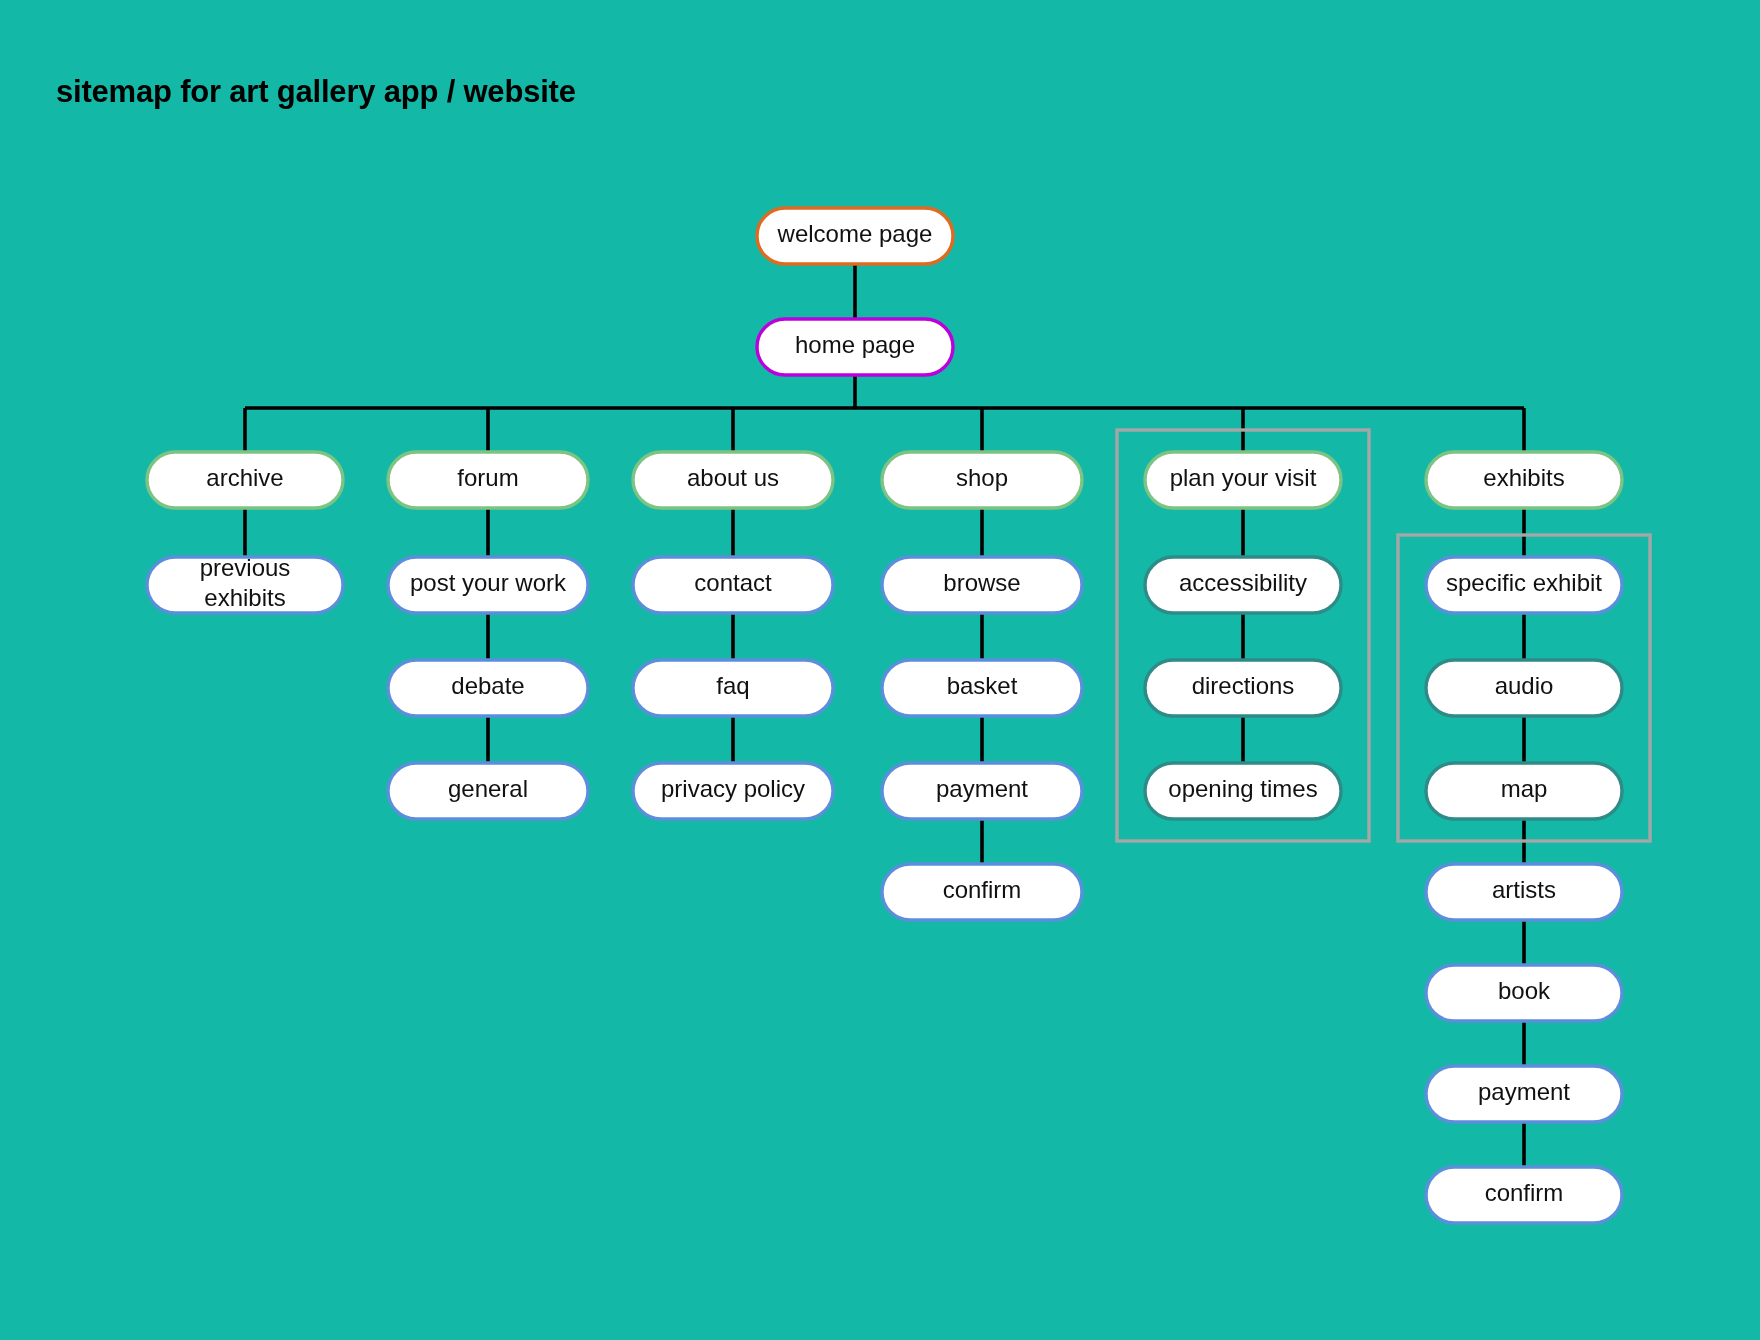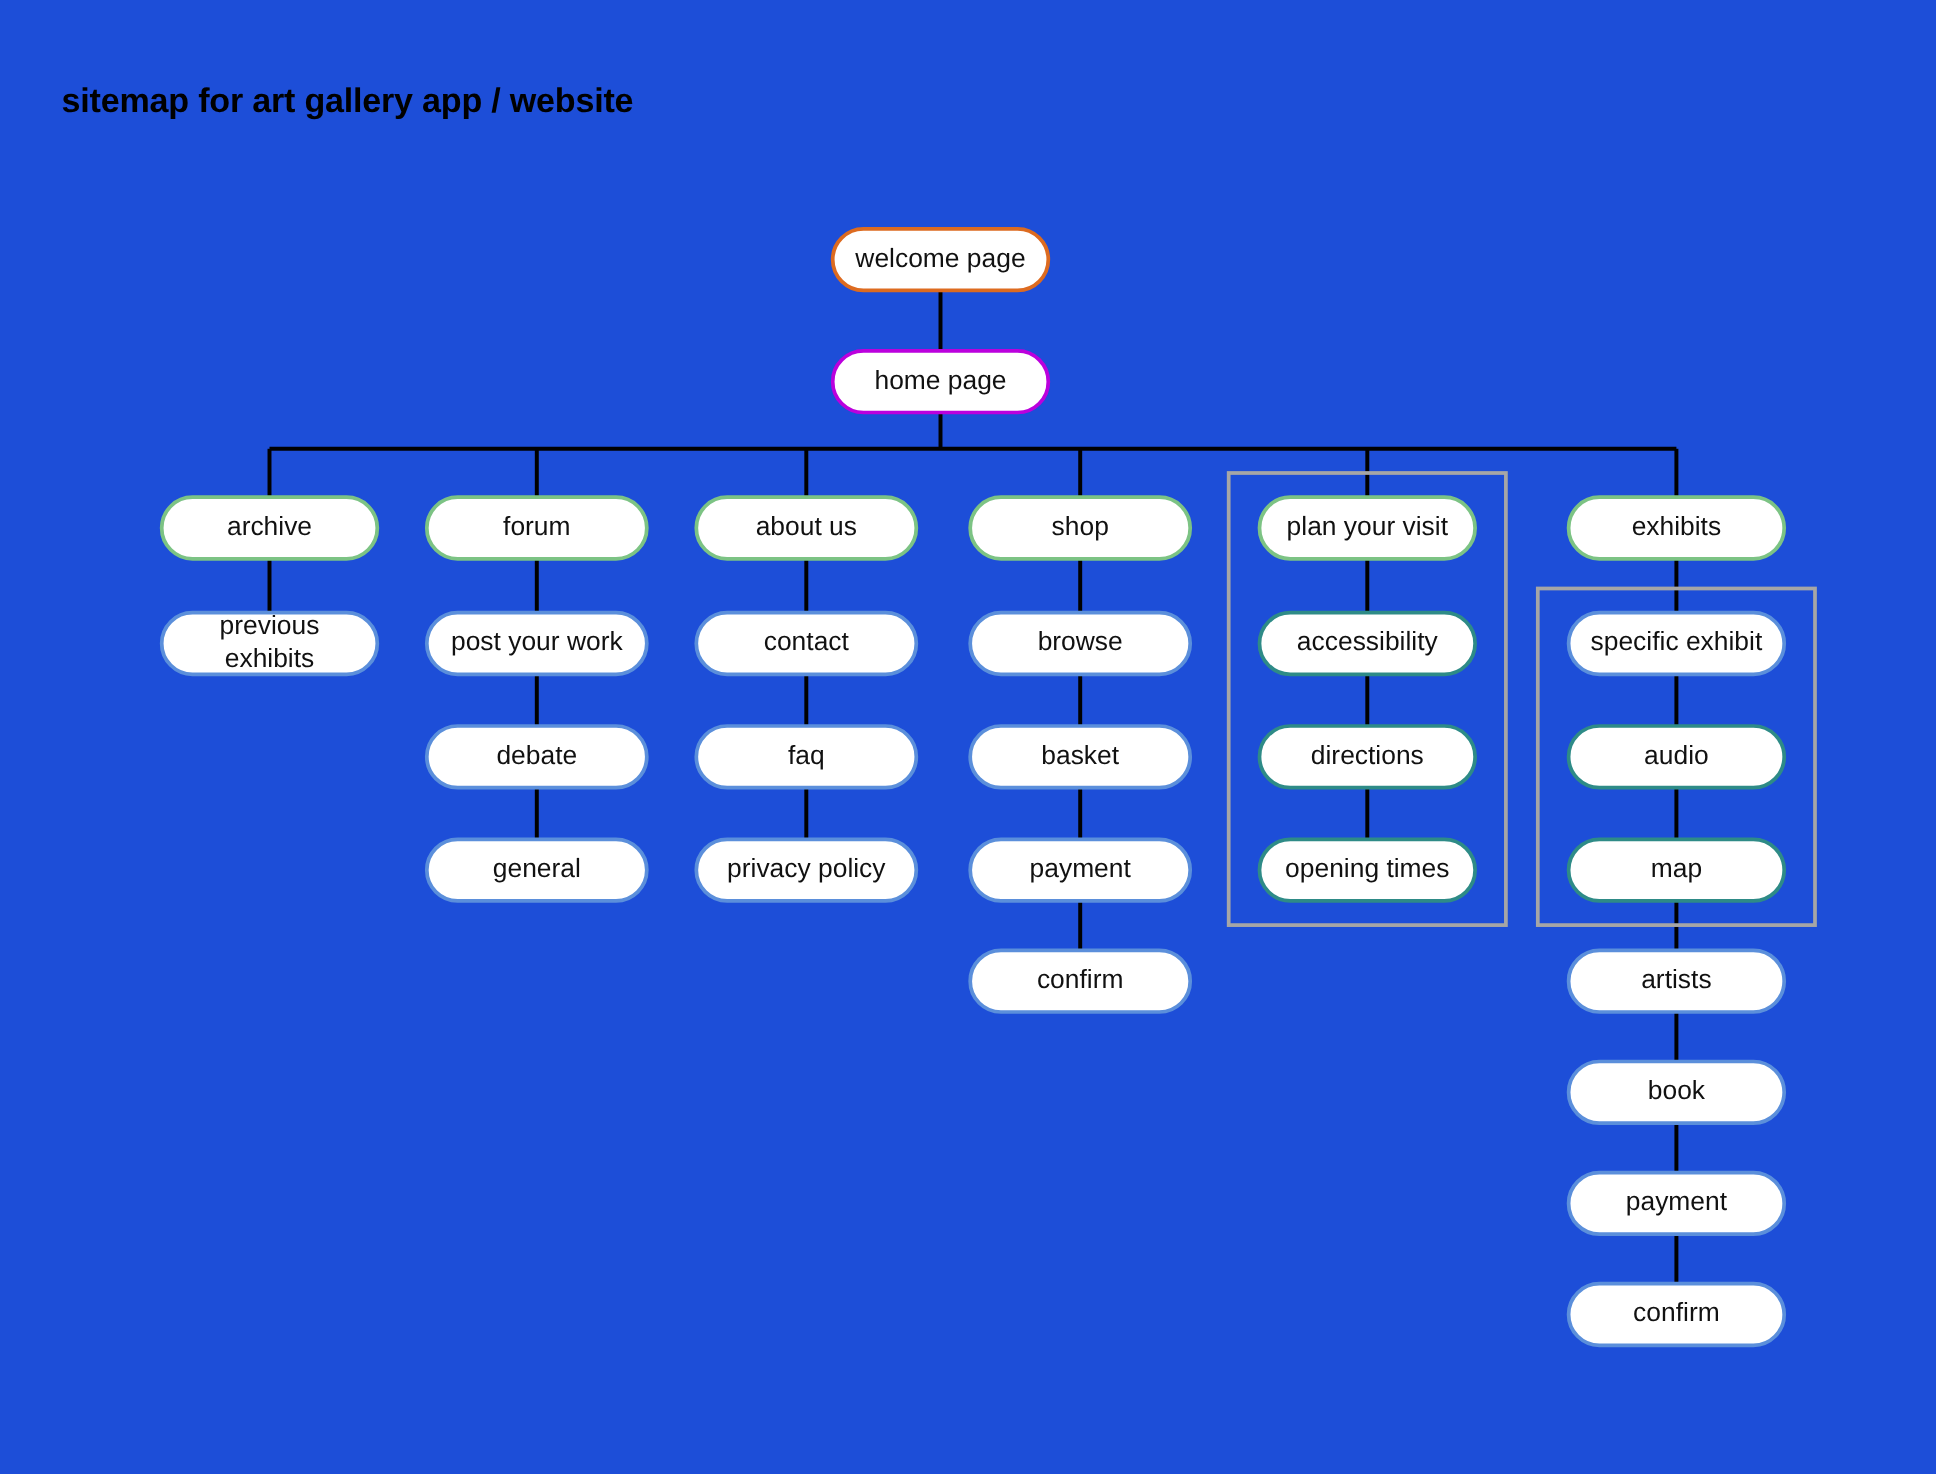--- a/index.html
+++ b/index.html
@@ -1,17 +1,17 @@
 <!DOCTYPE html>
 <html><head>
 <meta charset="utf-8">
 <style>
   html,body{margin:0;padding:0;background:#ffffff;}
   body{width:1760px;height:1340px;overflow:hidden;font-family:"Liberation Sans",sans-serif;}
-  #canvas{position:relative;width:1760px;height:1340px;background:#1d4ed8;}
+  #canvas{position:relative;width:1760px;height:1340px;background:#14b8a6;}
   #page-title{
     position:absolute;left:56px;top:74px;
     font-size:31px;font-weight:bold;color:#000;
     letter-spacing:-0.2px;white-space:nowrap;
   }
   svg#diagram{position:absolute;left:0;top:0;width:1760px;height:1340px;}
   .node-label{
     font-family:"Liberation Sans",sans-serif;
     font-size:24px;fill:#111111;
     text-anchor:middle;dominant-baseline:middle;

